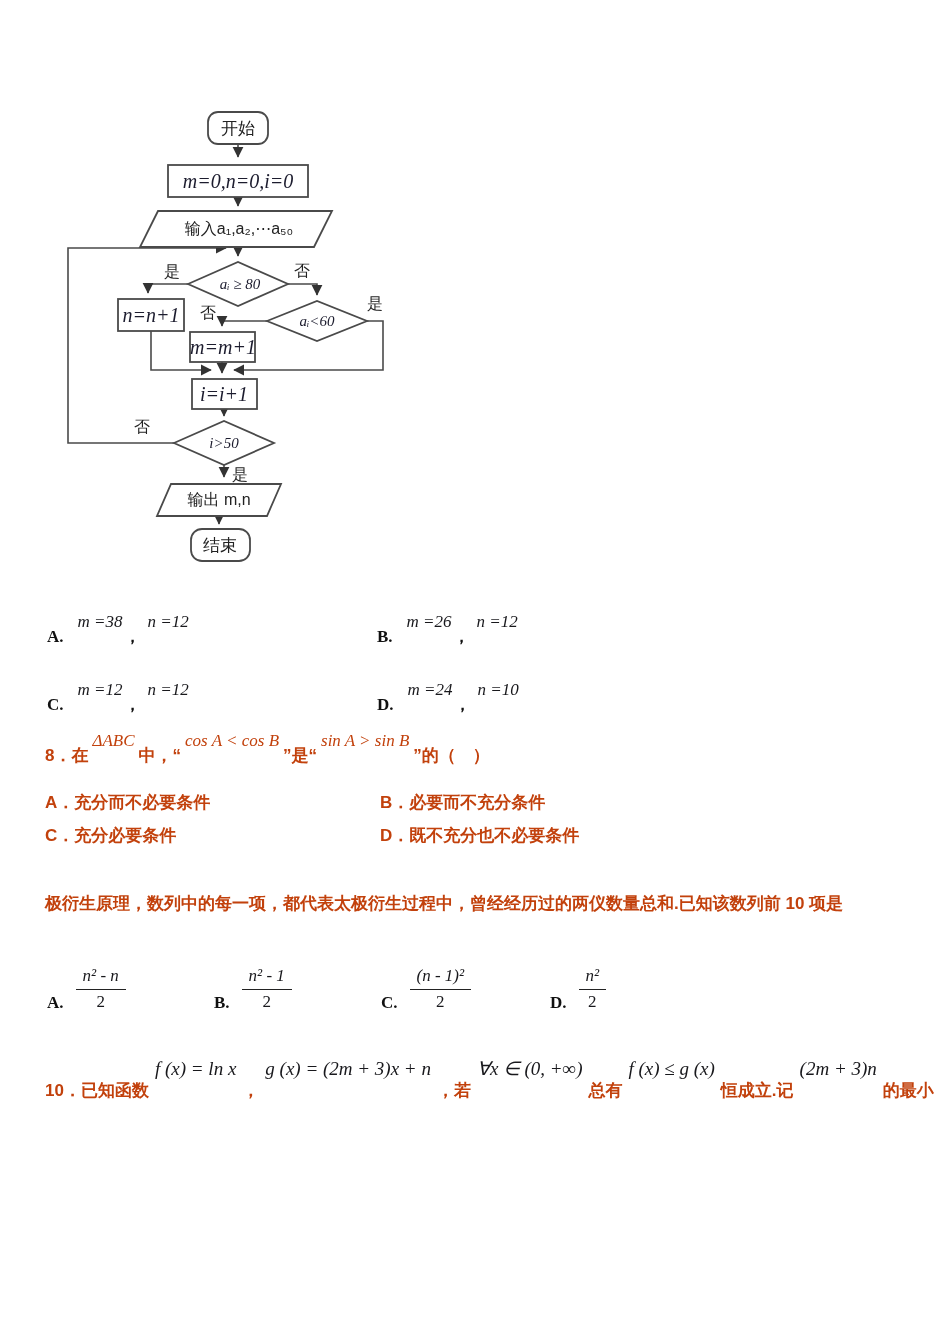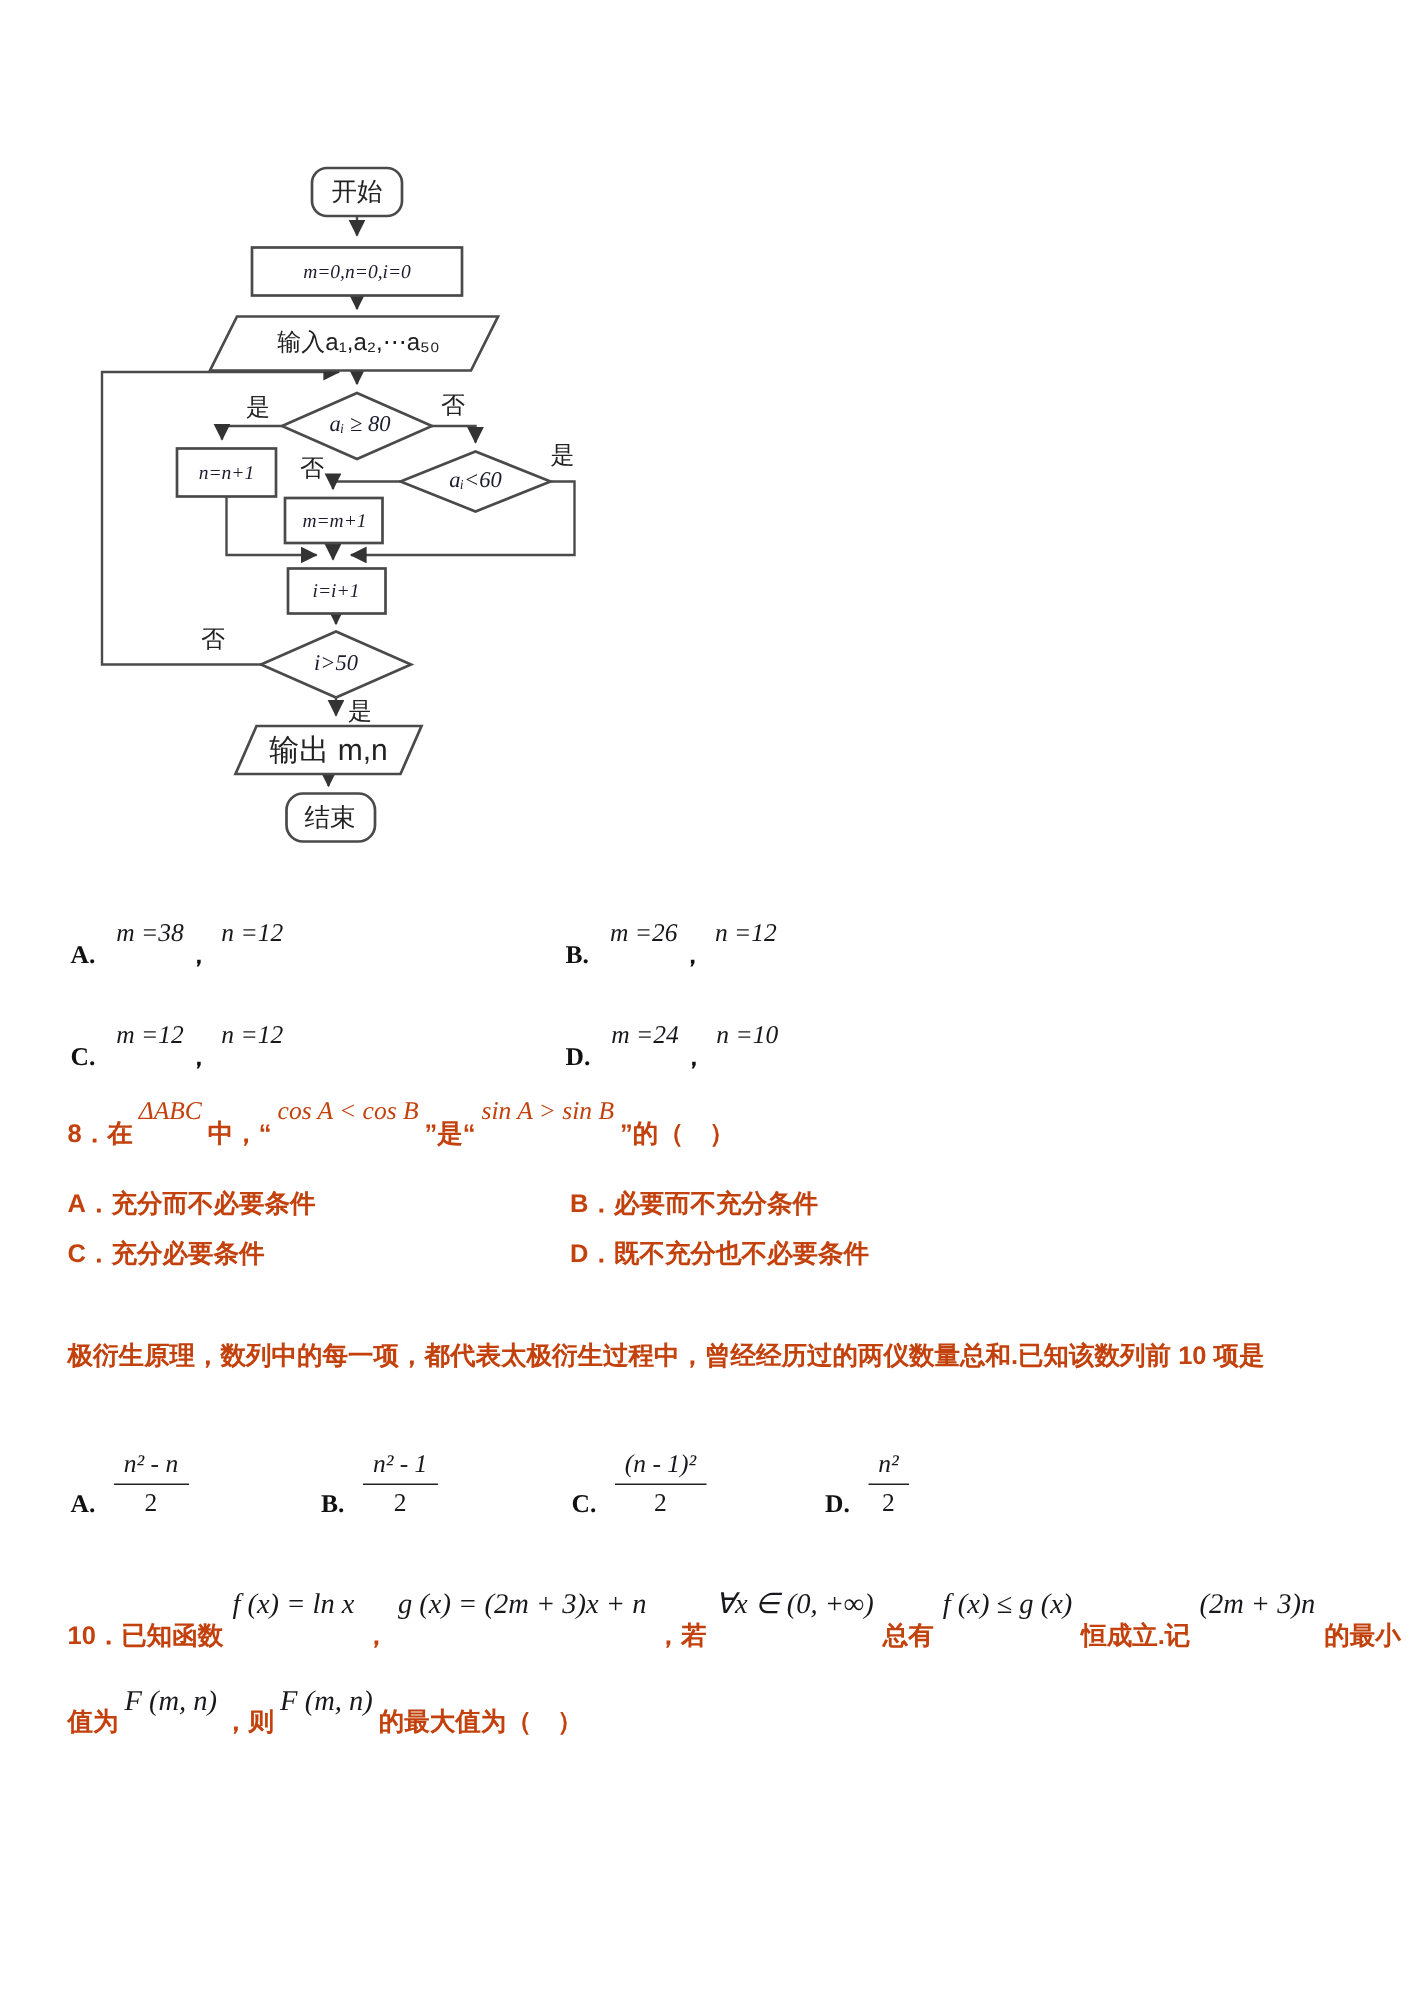--- a/index.html
+++ b/index.html
@@ -3,21 +3,21 @@
 <meta charset="utf-8">
 <style>
   html,body{margin:0;padding:0;background:#fff;}
   .page{position:relative;width:950px;height:1344px;background:#fff;overflow:hidden;
         font-family:"Liberation Sans",sans-serif;color:#111;}
   
   .fc-svg{position:absolute;left:55px;top:105px;}
   .fc-label{position:absolute;transform:translate(-50%,-50%);white-space:nowrap;
             color:#16161f;font-family:"Liberation Sans",sans-serif;}
   .fc-cn{font-size:17px;color:#222;}
-  .fc-math{font-family:"Liberation Serif",serif;font-style:italic;font-size:13px;color:#1c1c2e;}
+  .fc-math{font-family:"Liberation Serif",serif;font-style:italic;font-size:20px;color:#1c1c2e;}
   .fc-cond{font-family:"Liberation Serif",serif;font-style:italic;font-size:15px;color:#1c1c2e;}
   .fc-yn{font-size:16px;color:#222;}
   
   .abs{position:absolute;white-space:nowrap;}
   .cn{font-family:"Liberation Sans",sans-serif;font-weight:700;font-size:17px;color:#c2410c;}
   
   .q7opt{position:absolute;height:34px;}
   .q7opt .olbl{font-family:"Liberation Serif",serif;font-weight:700;font-size:17px;}
   .q7opt .omath{font-family:"Liberation Serif",serif;font-style:italic;font-size:17px;
                 position:relative;top:-15px;margin-left:14px;color:#18181c;}
@@ -88,21 +88,21 @@
   <div class="fc-label fc-yn" style="left:302px;top:271px;">否</div>
   <div class="fc-label fc-math" style="left:151px;top:315px;">n=n+1</div>
   <div class="fc-label fc-yn" style="left:208px;top:313px;">否</div>
   <div class="fc-label fc-cond" style="left:317px;top:321px;">aᵢ&lt;60</div>
   <div class="fc-label fc-yn" style="left:375px;top:304px;">是</div>
   <div class="fc-label fc-math" style="left:223px;top:347px;">m=m+1</div>
   <div class="fc-label fc-math" style="left:224px;top:394px;">i=i+1</div>
   <div class="fc-label fc-yn" style="left:142px;top:427px;">否</div>
   <div class="fc-label fc-cond" style="left:224px;top:443px;">i&gt;50</div>
   <div class="fc-label fc-yn" style="left:240px;top:475px;">是</div>
-  <div class="fc-label fc-cn" style="left:219px;top:500px;font-size:20px;">输出 m,n</div>
+  <div class="fc-label fc-cn" style="left:219px;top:500px;font-size:16px;">输出 m,n</div>
   <div class="fc-label fc-cn" style="left:220px;top:545px;">结束</div>
 
   <div class="q7opt" style="left:47px;top:627px;">
     <span class="olbl">A.</span><span class="omath">m =38</span><span class="ocomma">，</span><span class="omath second">n =12</span>
   </div>
   <div class="q7opt" style="left:377px;top:627px;">
     <span class="olbl">B.</span><span class="omath">m =26</span><span class="ocomma">，</span><span class="omath second">n =12</span>
   </div>
   <div class="q7opt" style="left:47px;top:695px;">
     <span class="olbl">C.</span><span class="omath">m =12</span><span class="ocomma">，</span><span class="omath second">n =12</span>
@@ -146,17 +146,14 @@
     <span class="olbl">D.</span>
     <span class="frac">
       <span class="num" style="display:block;">n²</span>
       <span class="den" style="display:block;">2</span>
     </span>
   </div>
 
   <div class="abs stem" style="left:45px;top:1078px;">
     <span class="cn">10．已知函数</span><span class="raised19">f (x) = ln x</span><span class="cn">，</span><span class="raised19">g (x) = (2m + 3)x + n</span><span class="cn">，若</span><span class="raised19">∀x ∈ (0, +∞)</span><span class="cn">总有</span><span class="raised19">f (x) ≤ g (x)</span><span class="cn">恒成立.记</span><span class="raised19">(2m + 3)n</span><span class="cn">的最小</span>
   </div>
-  <div class="abs stem" style="left:45px;top:1136px;">
-    <span class="cn">值为</span><span class="raised14">F (m, n)</span><span class="cn">，则</span><span class="raised14">F (m, n)</span><span class="cn">的最大值为（　）</span>
-  </div>
 
 </div>
 
 </body></html>

